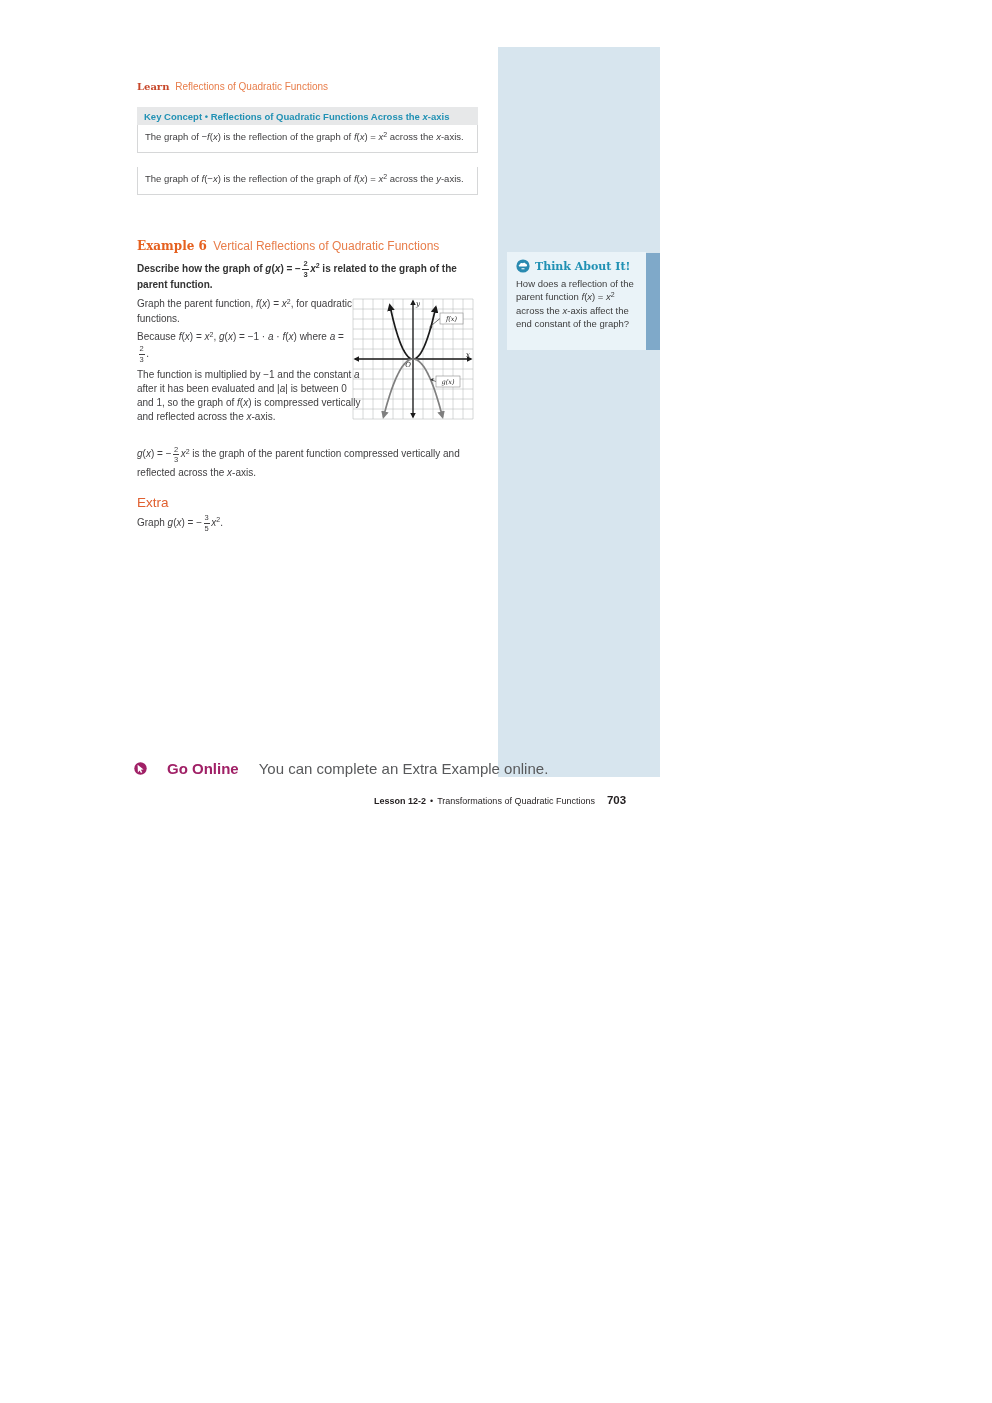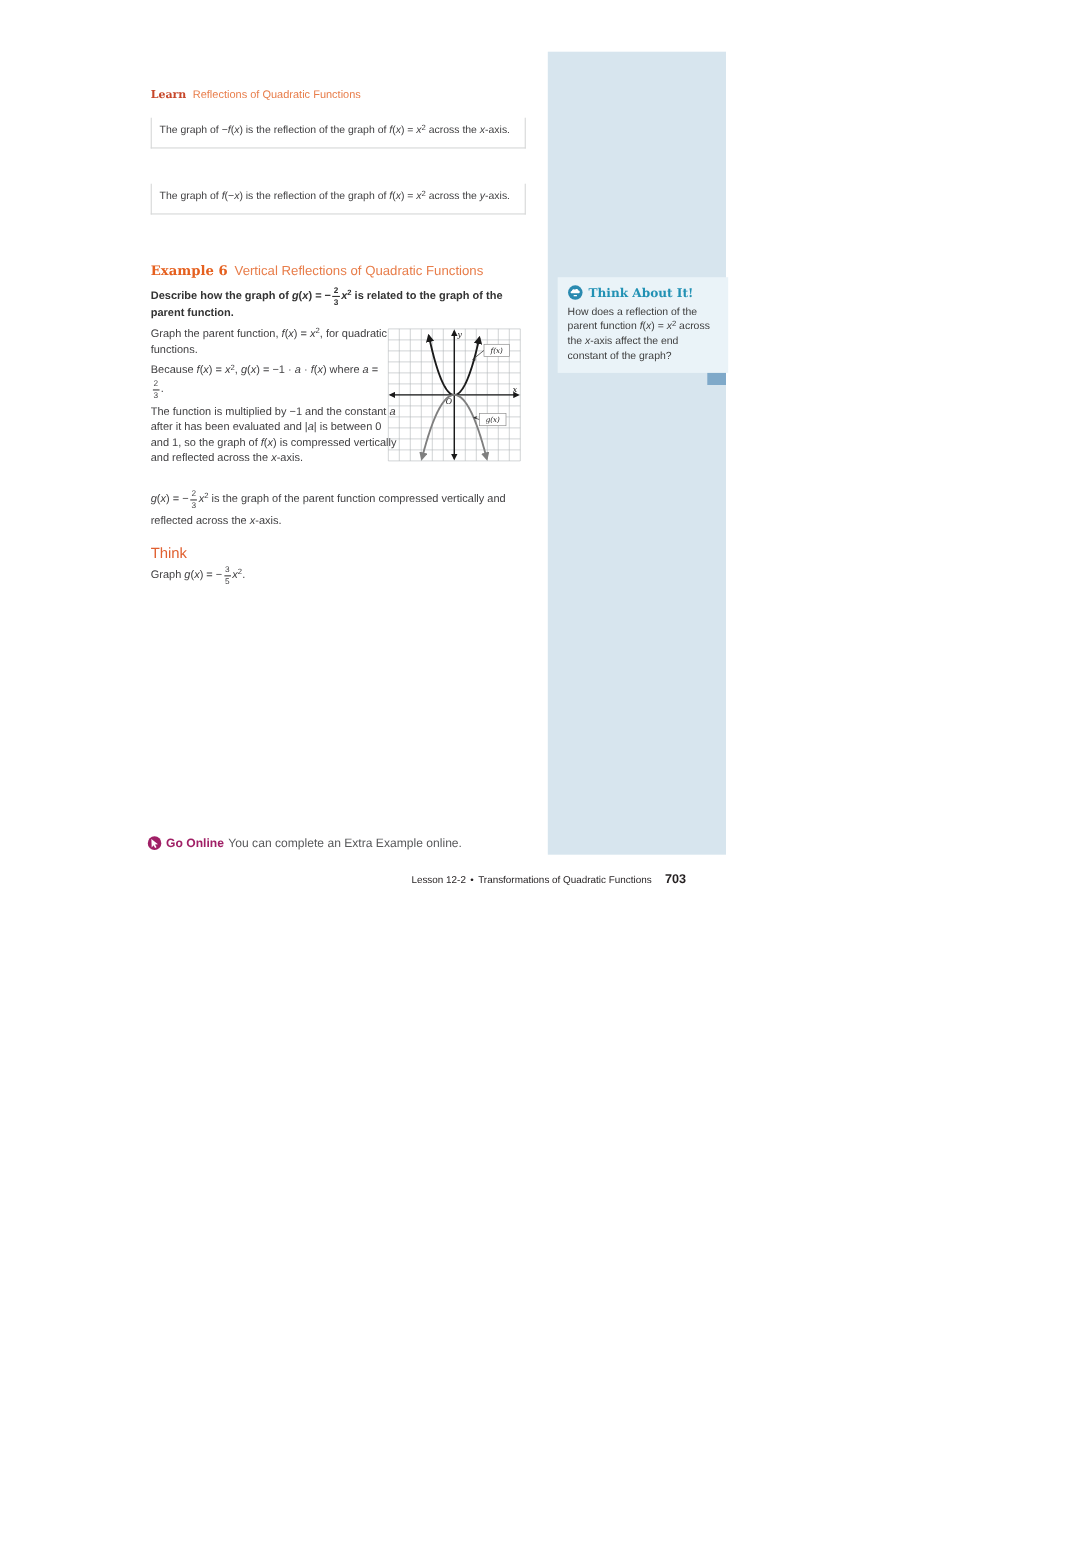--- a/index.html
+++ b/index.html
@@ -14,21 +14,21 @@
         font-family:"Liberation Sans",sans-serif;color:var(--body-text);}
   .abs{position:absolute;}
   .it{font-style:italic;}
   .sp{font-size:7px;position:relative;top:-3.5px;}
   .frac{display:inline-block;vertical-align:-0.5em;text-align:center;line-height:1;margin:0 1.5px;}
   .fnum{display:block;font-size:7.5px;border-bottom:1px solid currentColor;padding:0 1px 1px;}
   .fden{display:block;font-size:7.5px;padding-top:1px;}
 
   .sidebar{left:498px;top:47px;width:162px;height:730px;background:var(--sidebar-bg);}
   .side-accent{left:643px;top:253px;width:17px;height:97px;background:var(--sidebar-accent);}
-  .think{left:507px;top:252px;width:155px;background:var(--think-box-bg);padding:7px 9px 9px;box-sizing:border-box;}
+  .think{left:507px;top:252px;width:139px;background:var(--think-box-bg);padding:7px 9px 20px;box-sizing:border-box;}
   .think-title-row{display:flex;align-items:center;gap:5px;margin-bottom:4px;}
   .think-title{font-family:"DejaVu Serif",serif;font-weight:bold;color:var(--teal);font-size:11px;}
   .think-body{margin:0;font-size:9.5px;line-height:13px;color:#3d3d3d;}
 
   .learn-heading{left:137px;top:81px;font-size:10px;text-align:center;}
   .learn-label{font-family:"DejaVu Serif",serif;font-weight:bold;color:var(--accent-red);}
   .learn-title{color:var(--accent-light);margin-left:3px;}
 
   .kc{left:137px;width:341px;font-size:9.5px;}
   .kc-header{background:var(--kc-header-bg);color:var(--teal);font-weight:bold;padding:4px 7px 3px;}
@@ -43,25 +43,25 @@
   .p1{left:137px;top:297px;width:218px;}
   .p2{left:137px;top:330px;width:218px;}
   .p3{left:137px;top:368px;width:224px;}
   .conclusion{left:137px;top:445px;width:354px;font-size:10px;line-height:18px;margin:0;}
 
   .graph-wrap{left:352px;top:296px;width:122px;height:127px;}
 
   .check-heading{left:137px;top:495px;font-size:13.5px;color:#e06030;}
   .check-line{left:137px;top:514px;font-size:10px;margin:0;}
 
-  .go-online{left:134px;top:760px;display:flex;align-items:center;gap:4px;font-size:11px;color:#58595b;}
+  .go-online{left:134px;top:760px;display:flex;align-items:center;gap:20px;font-size:15px;color:#58595b;}
   .go-online-label{color:var(--magenta);font-weight:bold;}
 
   .footer{left:374px;top:794px;display:flex;align-items:baseline;gap:4px;font-size:9px;color:var(--footer-text);}
-  .footer-lesson{font-weight:normal;text-align:center;}
+  .footer-lesson{font-weight:bold;text-align:center;}
   .footer-page{font-weight:bold;font-size:11.5px;margin-left:8px;}
 </style>
 </head>
 <body>
 
 <div class="page">
 
   <div class="sidebar abs"></div>
   <div class="side-accent abs"></div>
 
@@ -78,20 +78,21 @@
     </div>
     <p class="think-body"><span>How does a reflection of the parent function </span><span class="it">f</span><span>(</span><span class="it">x</span><span>) = </span><span class="it">x</span><span class="sp">2</span><span> across the </span><span class="it">x</span><span>-axis affect the end constant of the graph?</span></p>
   </div>
 
   <div class="learn-heading abs">
     <span class="learn-label">Learn</span>
     <span class="learn-title">Reflections of Quadratic Functions</span>
   </div>
 
   <section class="kc abs" style="top:107px">
+    <div class="kc-header"><span>Key Concept • Reflections of Quadratic Functions Across the </span><span class="it">x</span><span>-axis</span></div>
     <div class="kc-body"><span>The graph of −</span><span class="it">f</span><span>(</span><span class="it">x</span><span>) is the reflection of the graph of </span><span class="it">f</span><span>(</span><span class="it">x</span><span>) = </span><span class="it">x</span><span class="sp">2</span><span> across the </span><span class="it">x</span><span>-axis.</span></div>
   </section>
 
   <section class="kc abs" style="top:167px">
     <div class="kc-body"><span>The graph of </span><span class="it">f</span><span>(−</span><span class="it">x</span><span>) is the reflection of the graph of </span><span class="it">f</span><span>(</span><span class="it">x</span><span>) = </span><span class="it">x</span><span class="sp">2</span><span> across the </span><span class="it">y</span><span>-axis.</span></div>
   </section>
 
   <div class="example-heading abs">
     <span class="example-label">Example 6</span>
     <span class="example-title">Vertical Reflections of Quadratic Functions</span>
@@ -160,21 +161,21 @@
           <line x1="84" y1="85.5" x2="78.5" y2="83.5" stroke="#333" stroke-width="0.7"></line>
           <path d="M78.5,83.5 l3,-1.4 l-0.6,2.8 Z" fill="#333"></path>
           <rect x="84" y="80" width="24" height="11" fill="#fff" stroke="#8a8a8a" stroke-width="0.6"></rect>
           <text x="96" y="88" font-size="6.5" font-family="DejaVu Serif, serif" font-style="italic" fill="#1a1a1a" text-anchor="middle">g(x)</text>
         </g>
       </svg>
   </div>
 
   <p class="conclusion abs"><span class="it">g</span><span>(</span><span class="it">x</span><span>) = −</span><span class="frac"><span class="fnum">2</span><span class="fden">3</span></span><span class="it">x</span><span class="sp">2</span><span> is the graph of the parent function compressed vertically and reflected across the </span><span class="it">x</span><span>-axis.</span></p>
 
-  <div class="check-heading abs">Think</div>
+  <div class="check-heading abs">Extra</div>
   <p class="check-line abs"><span>Graph </span><span class="it">g</span><span>(</span><span class="it">x</span><span>) = −</span><span class="frac"><span class="fnum">3</span><span class="fden">5</span></span><span class="it">x</span><span class="sp">2</span><span>.</span></p>
 
   <div class="go-online abs">
     <span style="display:inline-flex;">
       <svg width="13" height="13" viewBox="0 0 13 13">
         <circle cx="6.5" cy="6.5" r="6.2" fill="#a02066"></circle>
         <path d="M3.6 2.8 L9.6 7.4 L6.9 7.7 L8.3 10.2 L7.0 10.9 L5.6 8.4 L3.9 10.4 Z" fill="#fff"></path>
       </svg>
     </span>
     <span><span class="go-online-label">Go Online</span></span>

